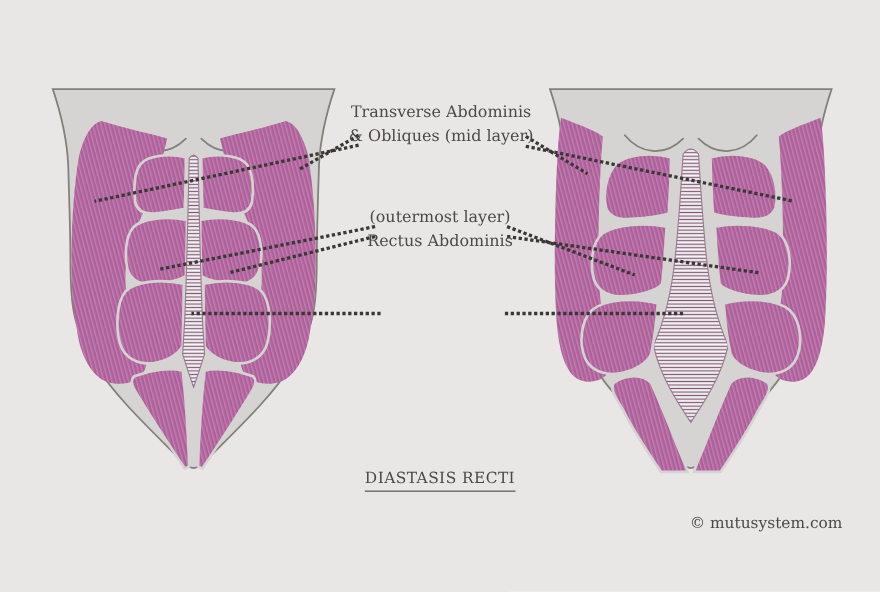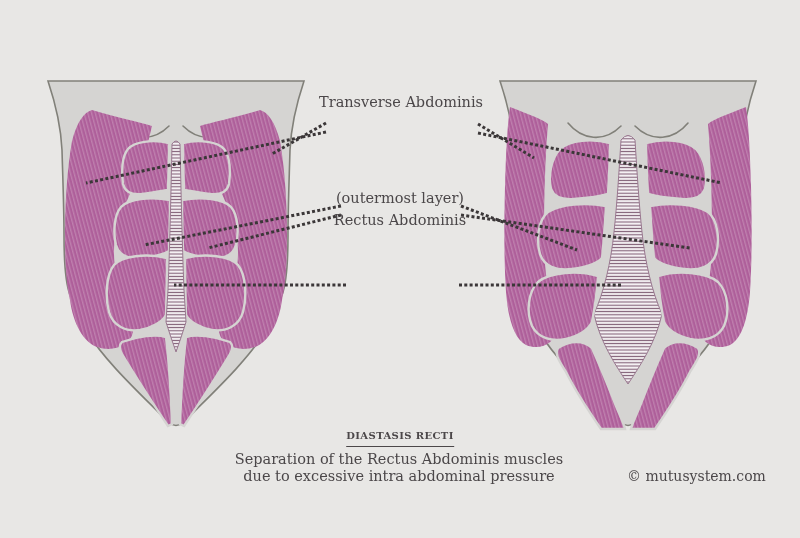--- a/index.html
+++ b/index.html
@@ -13,21 +13,21 @@
   svg{position:absolute;left:0;top:0;}
   .body-shape{fill:var(--body);stroke:var(--outline);stroke-width:1.6;}
   .chest{fill:none;stroke:var(--outline);stroke-width:1.6;stroke-linecap:round;}
   .muscle{fill:url(#muscleHatch);}
   .muscle-rim{fill:url(#muscleHatch);stroke:var(--body);stroke-width:2.4;}
   .linea{fill:url(#lineaHatch);stroke:var(--linea_edge);stroke-width:1;}
   .leader{stroke:var(--dots);stroke-width:3;stroke-dasharray:3 2.3;fill:none;}
   .lbl{position:absolute;transform:translateX(-50%);text-align:center;white-space:nowrap;
        font-size:14.5px;line-height:21.5px;}
   .cap-title{position:absolute;transform:translateX(-50%);white-space:nowrap;
-       font-weight:bold;font-size:10px;letter-spacing:.4px;line-height:15px;
+       font-weight:normal;font-size:14px;letter-spacing:.4px;line-height:15px;
        border-bottom:1.8px solid var(--ink);padding-bottom:3px;}
   .cap-sub{position:absolute;transform:translateX(-50%);text-align:center;white-space:nowrap;
        font-size:14.5px;line-height:17px;}
   .credit{position:absolute;white-space:nowrap;font-size:14px;}
 </style>
 </head>
 <body>
 
 <div class="stage">
 
@@ -86,29 +86,26 @@
       <line class="leader" x1="341" y1="215" x2="208" y2="248"></line>
       <line class="leader" x1="461" y1="206" x2="577" y2="250"></line>
       <line class="leader" x1="461" y1="215" x2="690" y2="248"></line>
       <line class="leader" x1="346" y1="285" x2="174" y2="285"></line>
       <line class="leader" x1="459" y1="285" x2="623" y2="285"></line>
     </g>
   </svg>
 
   <div class="lbl" style="left:401px;top:92px">
     <div>Transverse Abdominis</div>
+    <div>&amp; Obliques (mid layer)</div>
   </div>
 
   <div class="lbl" style="left:400px;top:188px">
     <div>(outermost layer)</div>
     <div>Rectus Abdominis</div>
   </div>
 
 
   <div class="cap-title" style="left:400px;top:428px">DIASTASIS RECTI</div>
 
-  <div class="cap-sub" style="left:399px;top:451px">
-    <div>Separation of the Rectus Abdominis muscles</div>
-    <div>due to excessive intra abdominal pressure</div>
-  </div>
 
   <div class="credit" style="left:627px;top:468px">© mutusystem.com</div>
 </div>
 
 </body></html>

